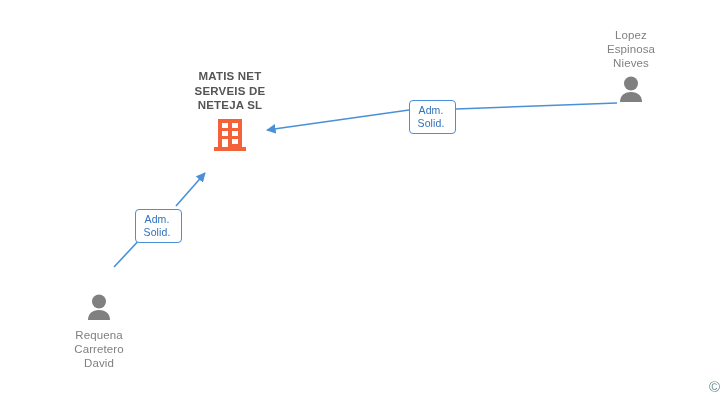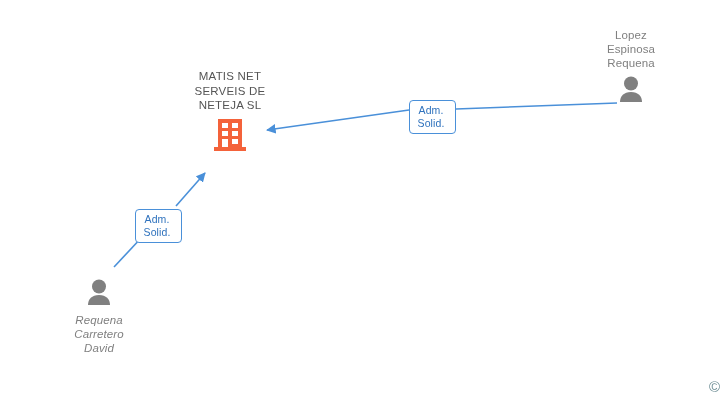--- a/index.html
+++ b/index.html
@@ -34,21 +34,21 @@
   }
   .node-label {
     font-size: 11.5px;
     line-height: 14px;
     color: #808080;
     white-space: pre-line;
     letter-spacing: .1px;
   }
   .node-label.company {
     color: #555555;
-    font-weight: normal;
+    font-weight: bold;
     font-size: 11.5px;
     line-height: 14.5px;
     letter-spacing: .2px;
   }
   .icon-wrap {
     display: block;
     margin: 0 auto;
   }
 
   
@@ -63,23 +63,22 @@
   #node-person-lopez {
     left: 573px;
     top: 28px;
     width: 116px;
   }
   #node-person-lopez .icon-wrap { margin-top: 6px; }
 
   
   #node-person-requena {
     left: 41px;
-    top: 279px;
+    top: 294px;
     width: 116px;
-    font-style: italic;
   }
   #node-person-requena .icon-wrap { margin-bottom: 4px; }
 
   
   .edge-label {
     position: absolute;
     box-sizing: border-box;
     background: #ffffff;
     border: 1px solid #4a90d9;
     border-radius: 4px;
@@ -171,21 +170,21 @@
         <rect x="19" y="22" width="6" height="5" fill="#ffffff"></rect>
 
         <rect x="9" y="22" width="6" height="8" fill="#ffffff"></rect>
       </svg>
     </span>
   </div>
 
   <div class="node" id="node-person-lopez">
     <div class="node-label">Lopez
 Espinosa
-Requena</div>
+Nieves</div>
     <span class="icon-wrap">
       <svg width="28" height="26" viewBox="0 0 28 26" xmlns="http://www.w3.org/2000/svg">
         <circle cx="14" cy="7.5" r="7" fill="#808080"></circle>
         <path d="M14 16 c7.2 0 11 4.2 11 10 h-22 c0-5.8 3.8-10 11-10 z" fill="#808080"></path>
       </svg>
     </span>
   </div>
 
   <div class="node" id="node-person-requena">
     <span class="icon-wrap">

